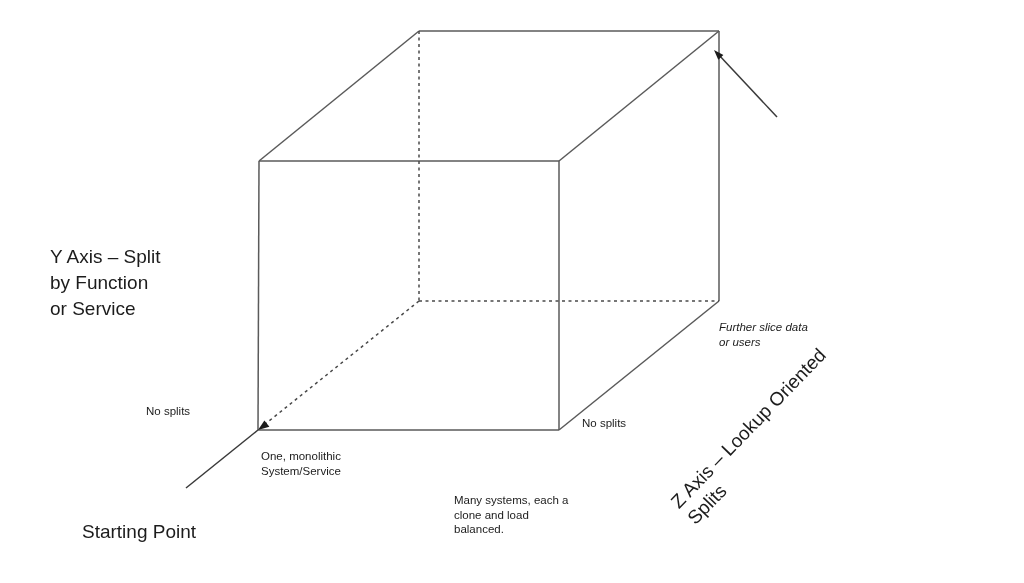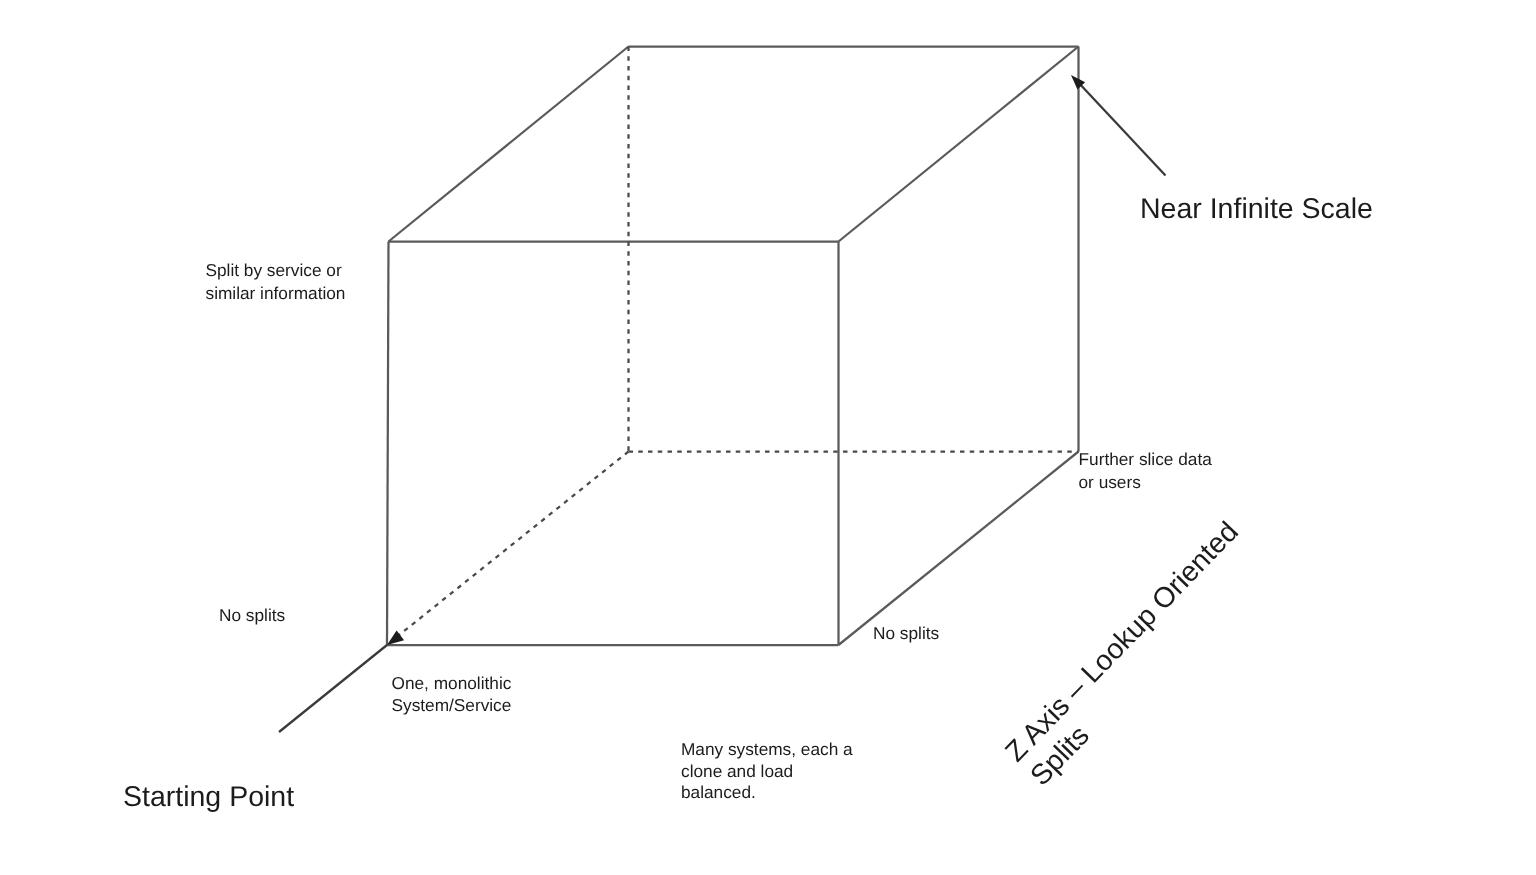--- a/index.html
+++ b/index.html
@@ -66,39 +66,39 @@
     </g>
 
     <g stroke="#3a3a3a" stroke-width="1.5" fill="none">
       <line x1="186" y1="488" x2="258" y2="430"></line>
       <line x1="777" y1="117" x2="718" y2="54"></line>
     </g>
     <polygon points="258,430 264.4,420.4 269.4,426.8" fill="#1c1c1c"></polygon>
     <polygon points="714,50 723.4,54.9 718.3,59.7" fill="#1c1c1c"></polygon>
   </svg>
 
+  <div class="lbl lbl-lg" style="left:50px; top:244px;">Y Axis – Split
+by Function
+or Service</div>
 
 
   <div class="lbl lbl-lg lbl-z" style="left:666px; top:497px;">Z Axis – Lookup Oriented
 Splits</div>
 
-  <div class="lbl lbl-lg" style="left:760px; top:127px;">Near Infinite Scale</div>
 
   <div class="lbl lbl-lg" style="left:82px; top:499px;margin-top:20px;">Starting Point</div>
 
-  <div class="lbl lbl-sm" style="left:137px; top:174px;">Split by service or
-similar information</div>
 
   <div class="lbl lbl-sm" style="left:146px; top:404px;">No splits</div>
 
   <div class="lbl lbl-sm" style="left:261px; top:449px;">One, monolithic
 System/Service</div>
 
   <div class="lbl lbl-sm" style="left:454px; top:449px;margin-top:44px;">Many systems, each a
 clone and load
 balanced.</div>
 
   <div class="lbl lbl-sm" style="left:582px; top:416px;">No splits</div>
 
-  <div class="lbl lbl-sm" style="left:719px; top:300px;">Further slice data
+  <div class="lbl lbl-sm" style="left:719px; top:320px;font-style:italic;">Further slice data
 or users</div>
 
 </div>
 
 </body></html>

